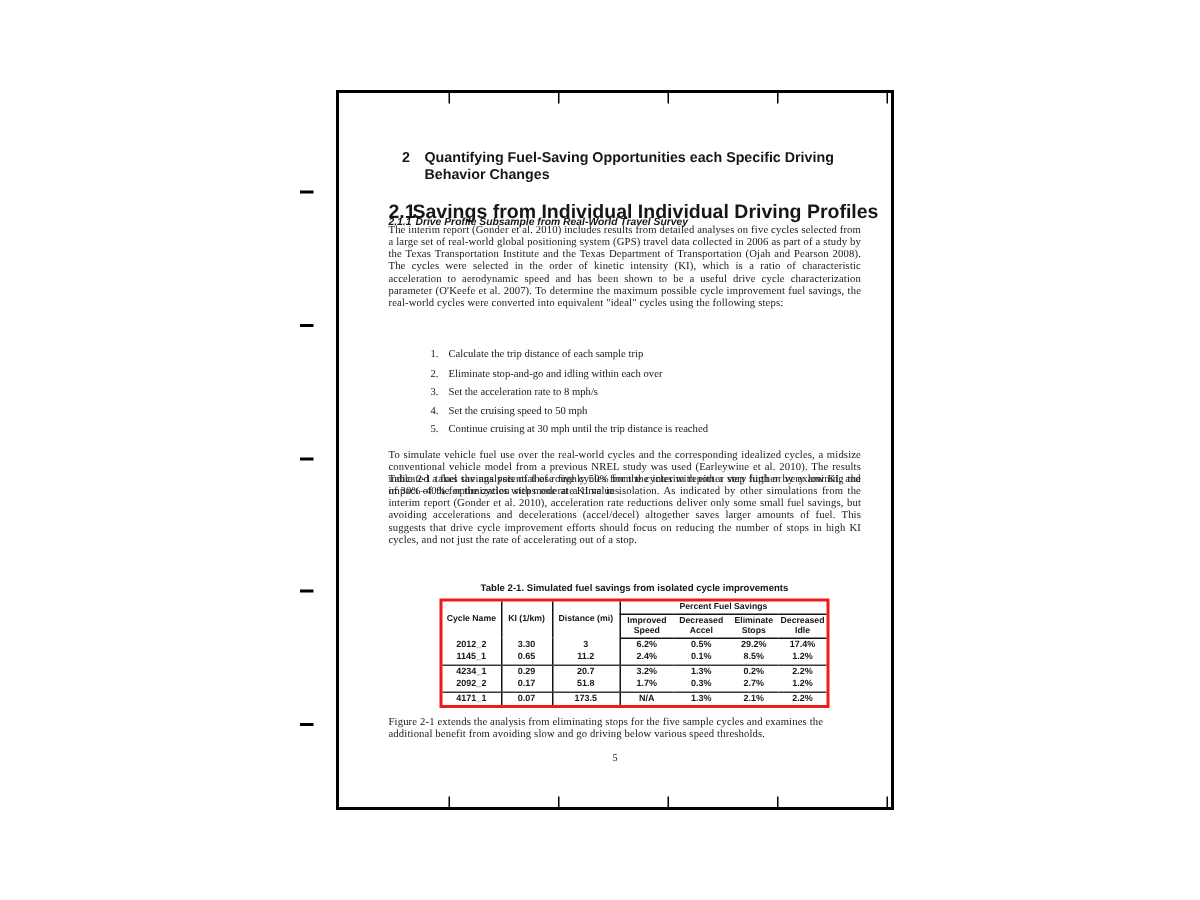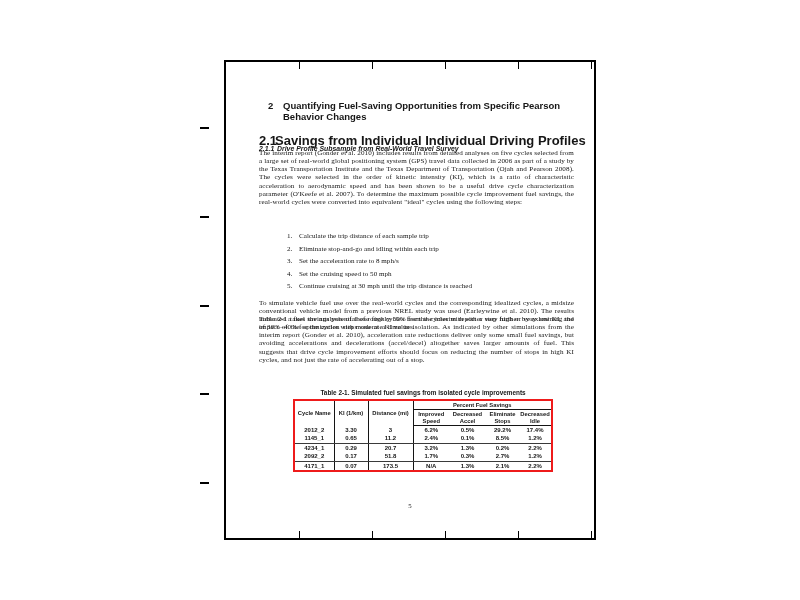--- a/index.html
+++ b/index.html
@@ -68,21 +68,21 @@
     <div class="tick-top" style="left:292px"></div>
     <div class="tick-top" style="left:365px"></div>
     <div class="tick-bottom" style="left:73px"></div>
     <div class="tick-bottom" style="left:146px"></div>
     <div class="tick-bottom" style="left:219px"></div>
     <div class="tick-bottom" style="left:292px"></div>
     <div class="tick-bottom" style="left:365px"></div>
 
     <div class="h1">
       <span class="num">2</span>
-      <span>Quantifying Fuel-Saving Opportunities from Specific Pearson Behavior Changes</span>
+      <span>Quantifying Fuel-Saving Opportunities each Specific Driving Behavior Changes</span>
     </div>
 
     <div class="h2">
       <span class="num">2.1</span>
       <span>Savings from Individual Individual Driving Profiles</span>
     </div>
 
     <div class="h3">
       <span class="num">2.1.1</span>
       <span>Drive Profile Subsample from Real-World Travel Survey</span>
@@ -90,21 +90,21 @@
 
     <div class="para p1">The interim report (Gonder et al. 2010) includes results from detailed analyses on five cycles selected from a large set of real-world global positioning system (GPS) travel data collected in 2006 as part of a study by the Texas Transportation Institute and the Texas Department of Transportation (Ojah and Pearson 2008). The cycles were selected in the order of kinetic intensity (KI), which is a ratio of characteristic acceleration to aerodynamic speed and has been shown to be a useful drive cycle characterization parameter (O'Keefe et al. 2007). To determine the maximum possible cycle improvement fuel savings, the real-world cycles were converted into equivalent "ideal" cycles using the following steps:</div>
 
     <div class="steps">
         <div class="step">
           <span class="n">1.</span>
           <span>Calculate the trip distance of each sample trip</span>
         </div>
         <div class="step">
           <span class="n">2.</span>
-          <span>Eliminate stop-and-go and idling within each trip</span>
+          <span>Eliminate stop-and-go and idling within each over</span>
         </div>
         <div class="step">
           <span class="n">3.</span>
           <span>Set the acceleration rate to 8 mph/s</span>
         </div>
         <div class="step">
           <span class="n">4.</span>
           <span>Set the cruising speed to 50 mph</span>
         </div>
         <div class="step">
@@ -186,17 +186,18 @@
               <td class="vline">173.5</td>
               <td>N/A</td>
               <td>1.3%</td>
               <td>2.1%</td>
               <td>2.2%</td>
             </tr>
           </tbody>
       </table>
     </div>
 
+    <div class="para p4">Figure 2-1 extends the analysis from eliminating stops for the five sample cycles and examines the additional benefit from avoiding slow and go driving below various speed thresholds.</div>
 
     <div class="pagenum">5</div>
 
   </div>
 </div>
 
 </body></html>

